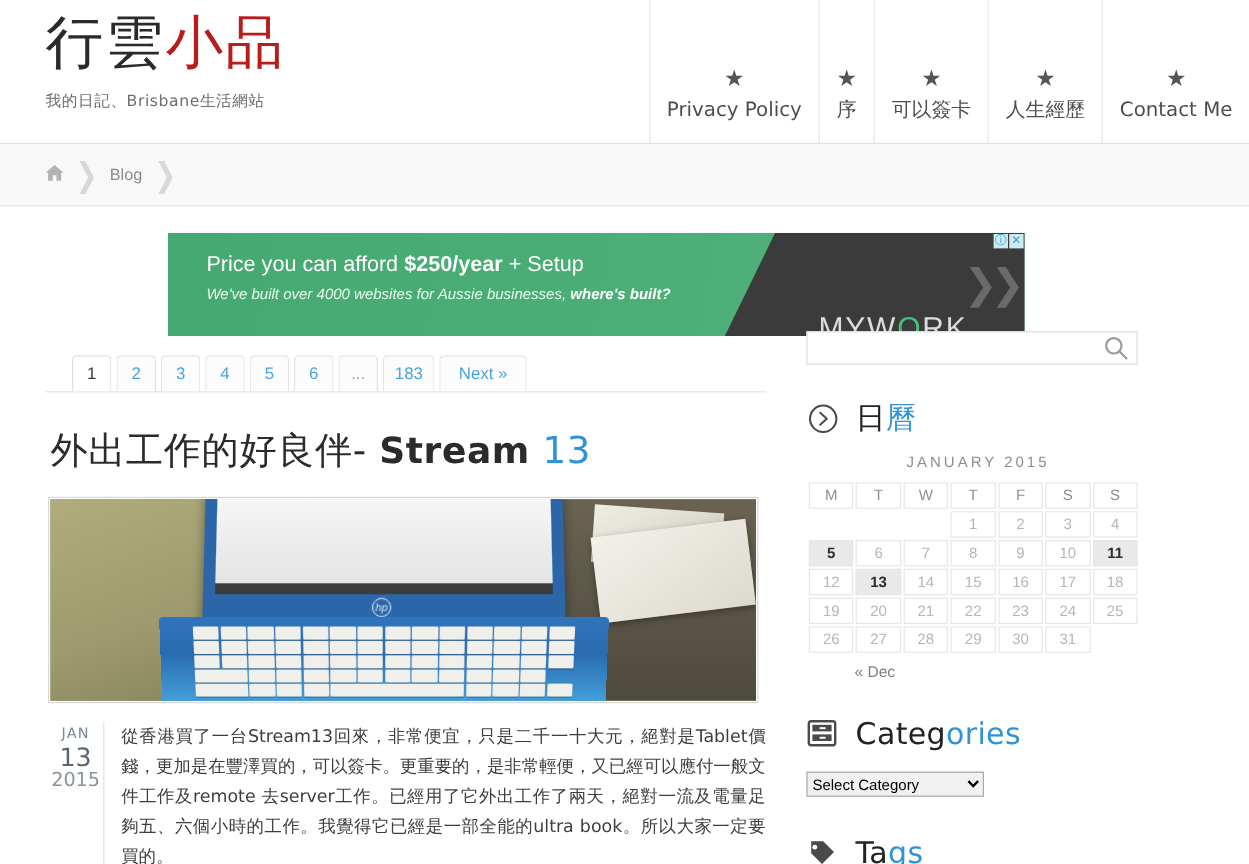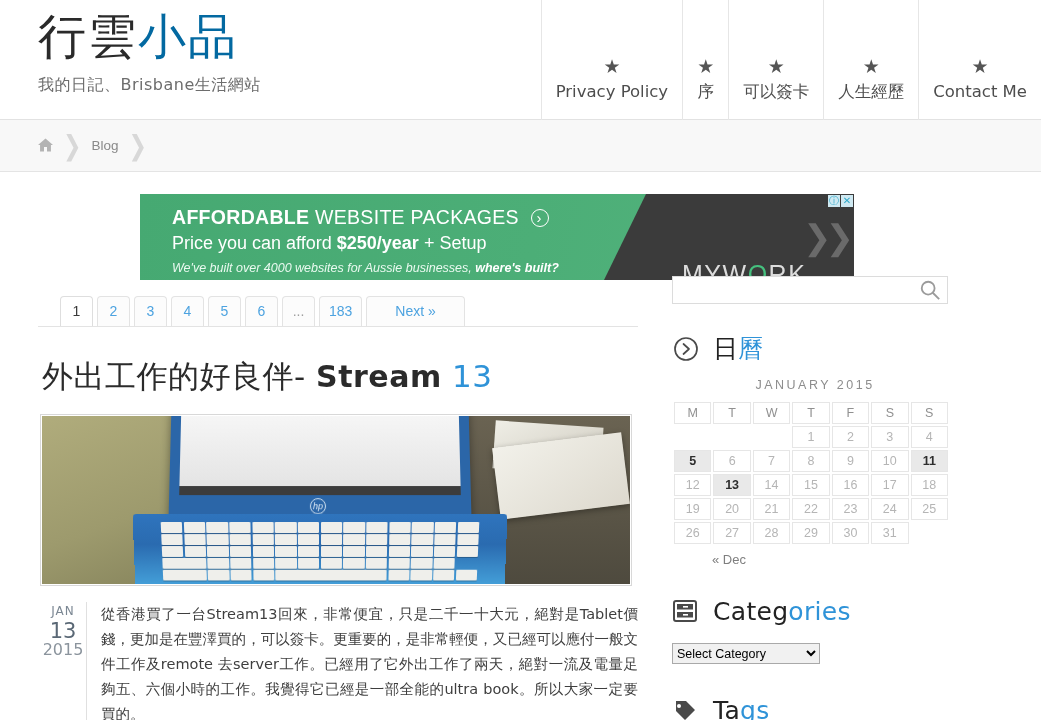--- a/index.html
+++ b/index.html
@@ -23,24 +23,24 @@
     left: 38px; top: 6px;
   }
   .logo-main {
     font-family: "DejaVu Sans", sans-serif;
     font-size: 48px;
     line-height: 60px;
     letter-spacing: 2px;
     white-space: nowrap;
   }
   .logo-dark { color: #2a2a2a; }
-  .logo-blue { color: #0369a1; font-family: Liberation Mono, monospace; }
+  .logo-blue { color: #b91c1c; font-family: Liberation Mono, monospace; }
   .logo-tagline {
     font-family: "DejaVu Sans", sans-serif;
-    font-size: 16px;
+    font-size: 13px;
     line-height: 26px;
     color: #6d6d6d;
     letter-spacing: 0.5px;
     margin-top: 2px;
     white-space: nowrap;
   }
 
   .main-nav {
     position: absolute;
     right: 0; top: 0;
@@ -258,21 +258,21 @@
     padding: 0 9px;
     cursor: pointer;
     text-decoration: none;
   }
   .page-tab.active {
     background: #fff;
     color: #3a3a3a;
     border-color: #dedede;
   }
   .page-tab.dots { color: #9f9f9f; }
-  .page-tab.next { padding: 0 28px; }
+  .page-tab.next { padding: 0 15px; }
 
   .post-title {
     font-family: "DejaVu Sans", sans-serif;
     font-size: 31px;
     line-height: 46px;
     color: #2b2b2b;
     margin: 26px 0 14px 4px;
     font-weight: normal;
     letter-spacing: 0.5px;
     white-space: nowrap;
@@ -558,25 +558,20 @@
   <span class="crumb-sep">❯</span>
 </div>
 
 <div class="page-wrap">
 
   <div class="ad-banner">
     <div class="ad-green"></div>
     <div class="ad-dark"></div>
 
     <div class="ad-left-text">
-      <div class="ad-line1">
-        <b>AFFORDABLE</b>
-        <span class="thin">WEBSITE PACKAGES</span>
-        <span class="ad-arrow-circle"></span>
-      </div>
       <div class="ad-line2">
         <span>Price you can afford</span>
         <b>$250/year</b>
         <span>+ Setup</span>
       </div>
       <div class="ad-line3">
         <span>We've built over 4000 websites for Aussie businesses,</span>
         <b>where's built?</b>
       </div>
     </div>

